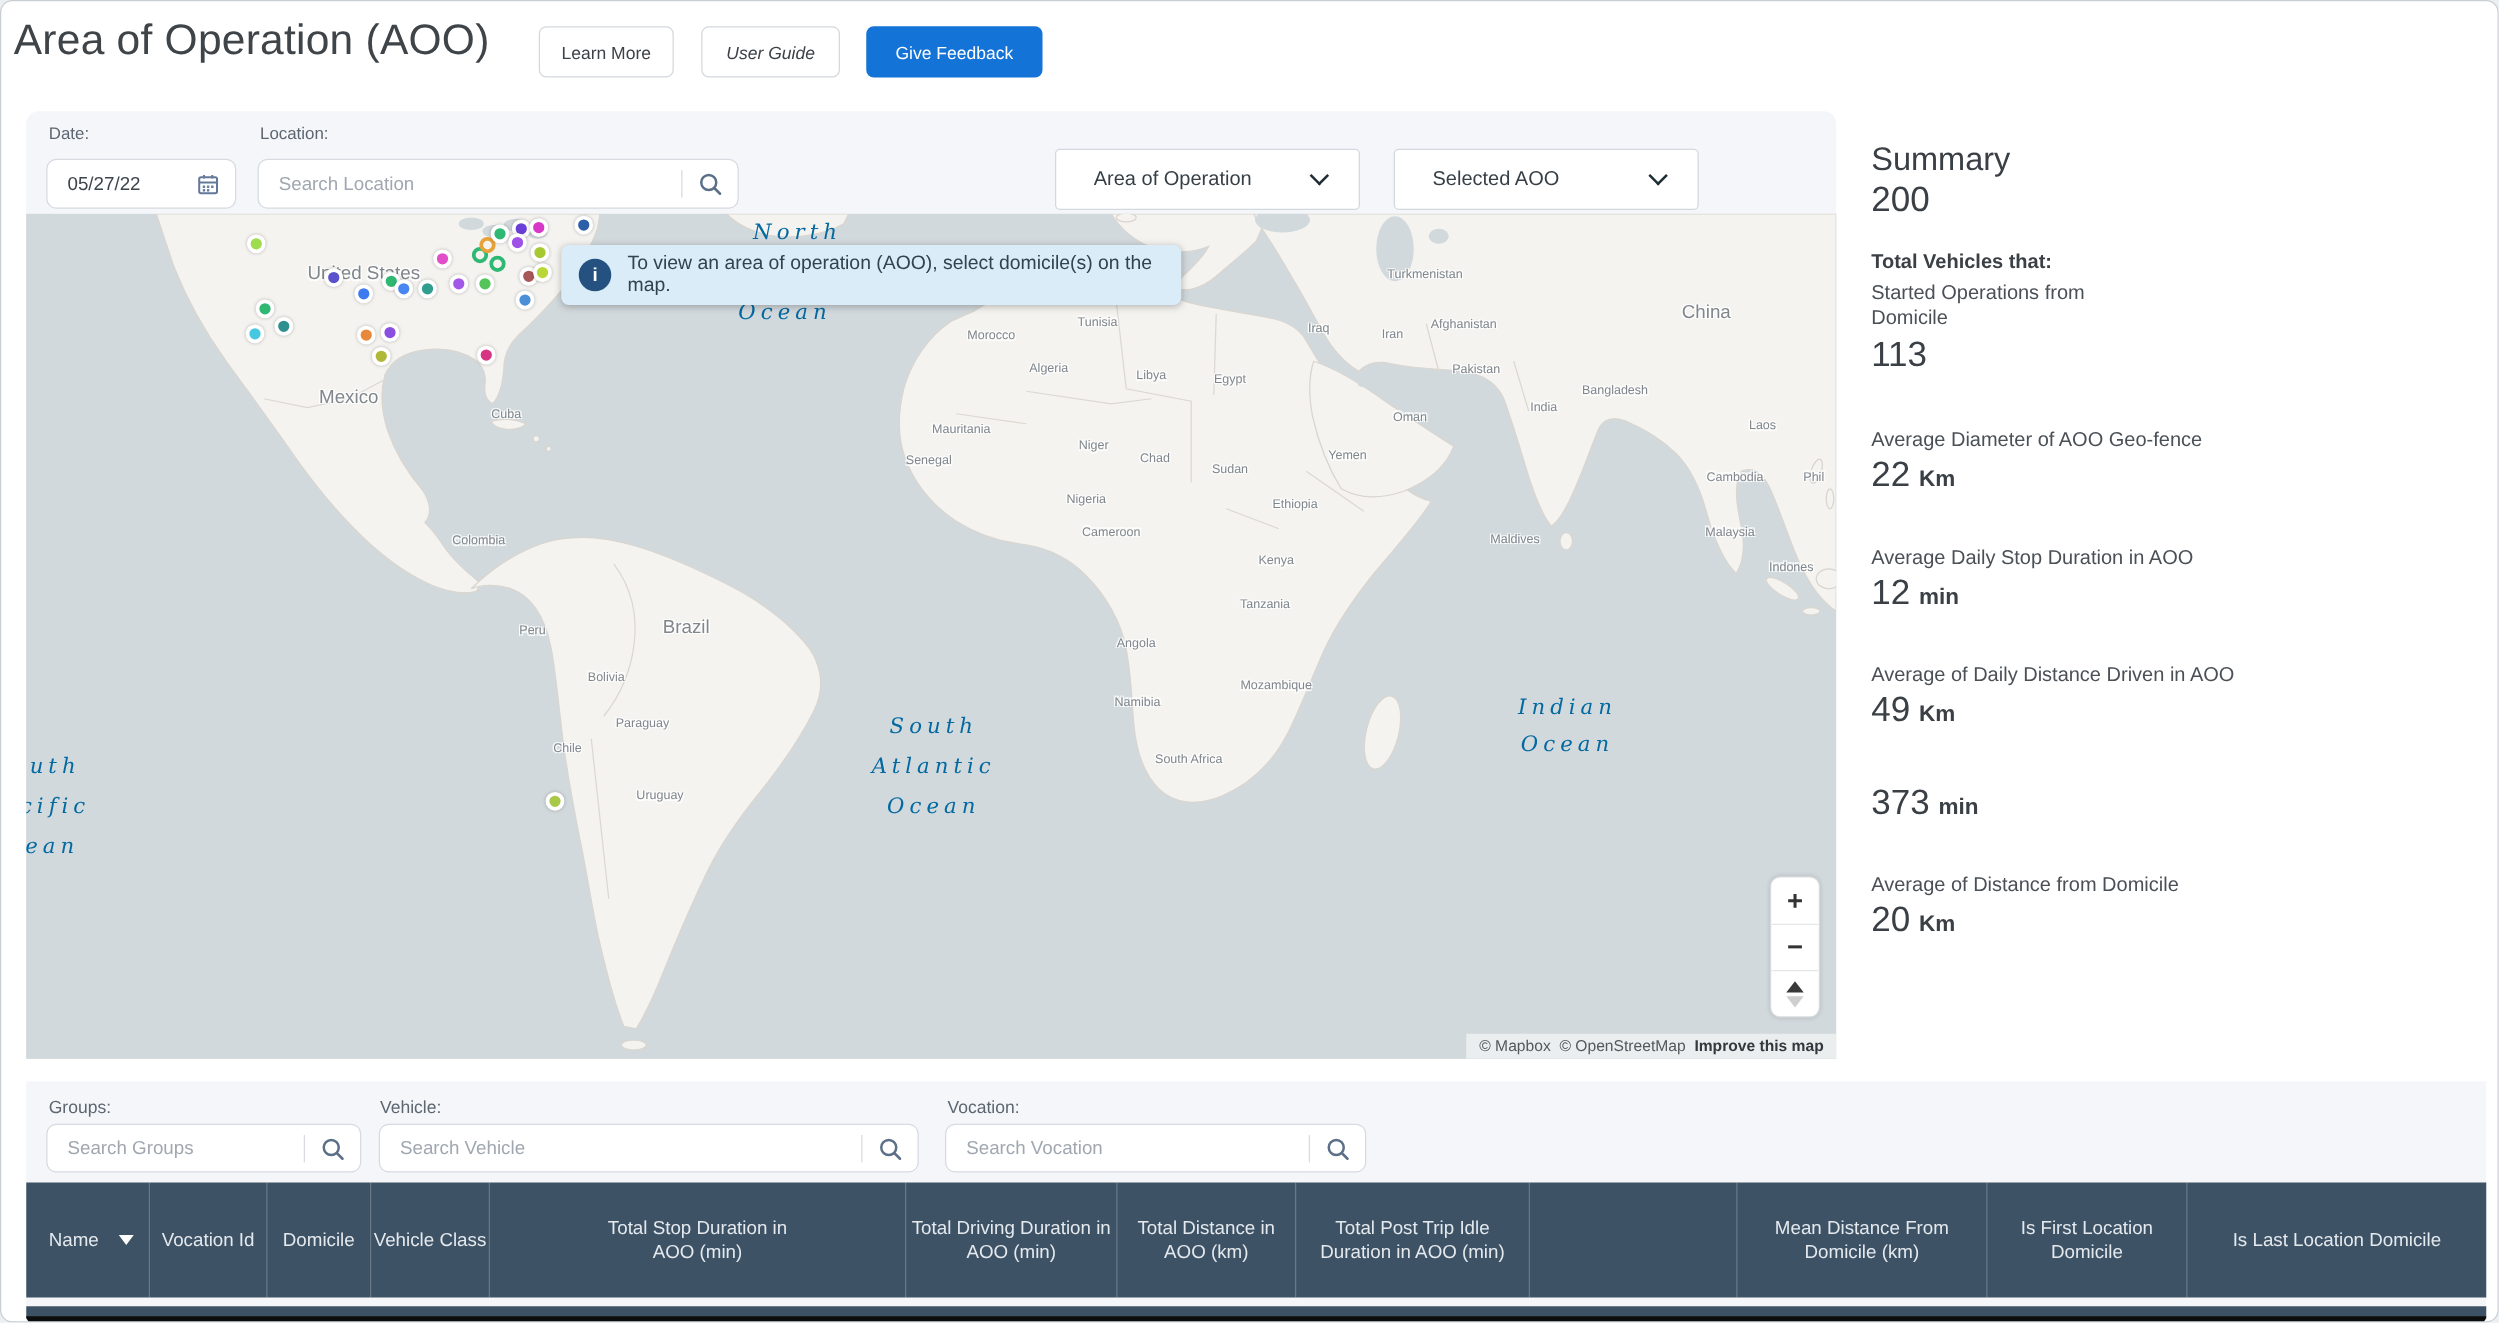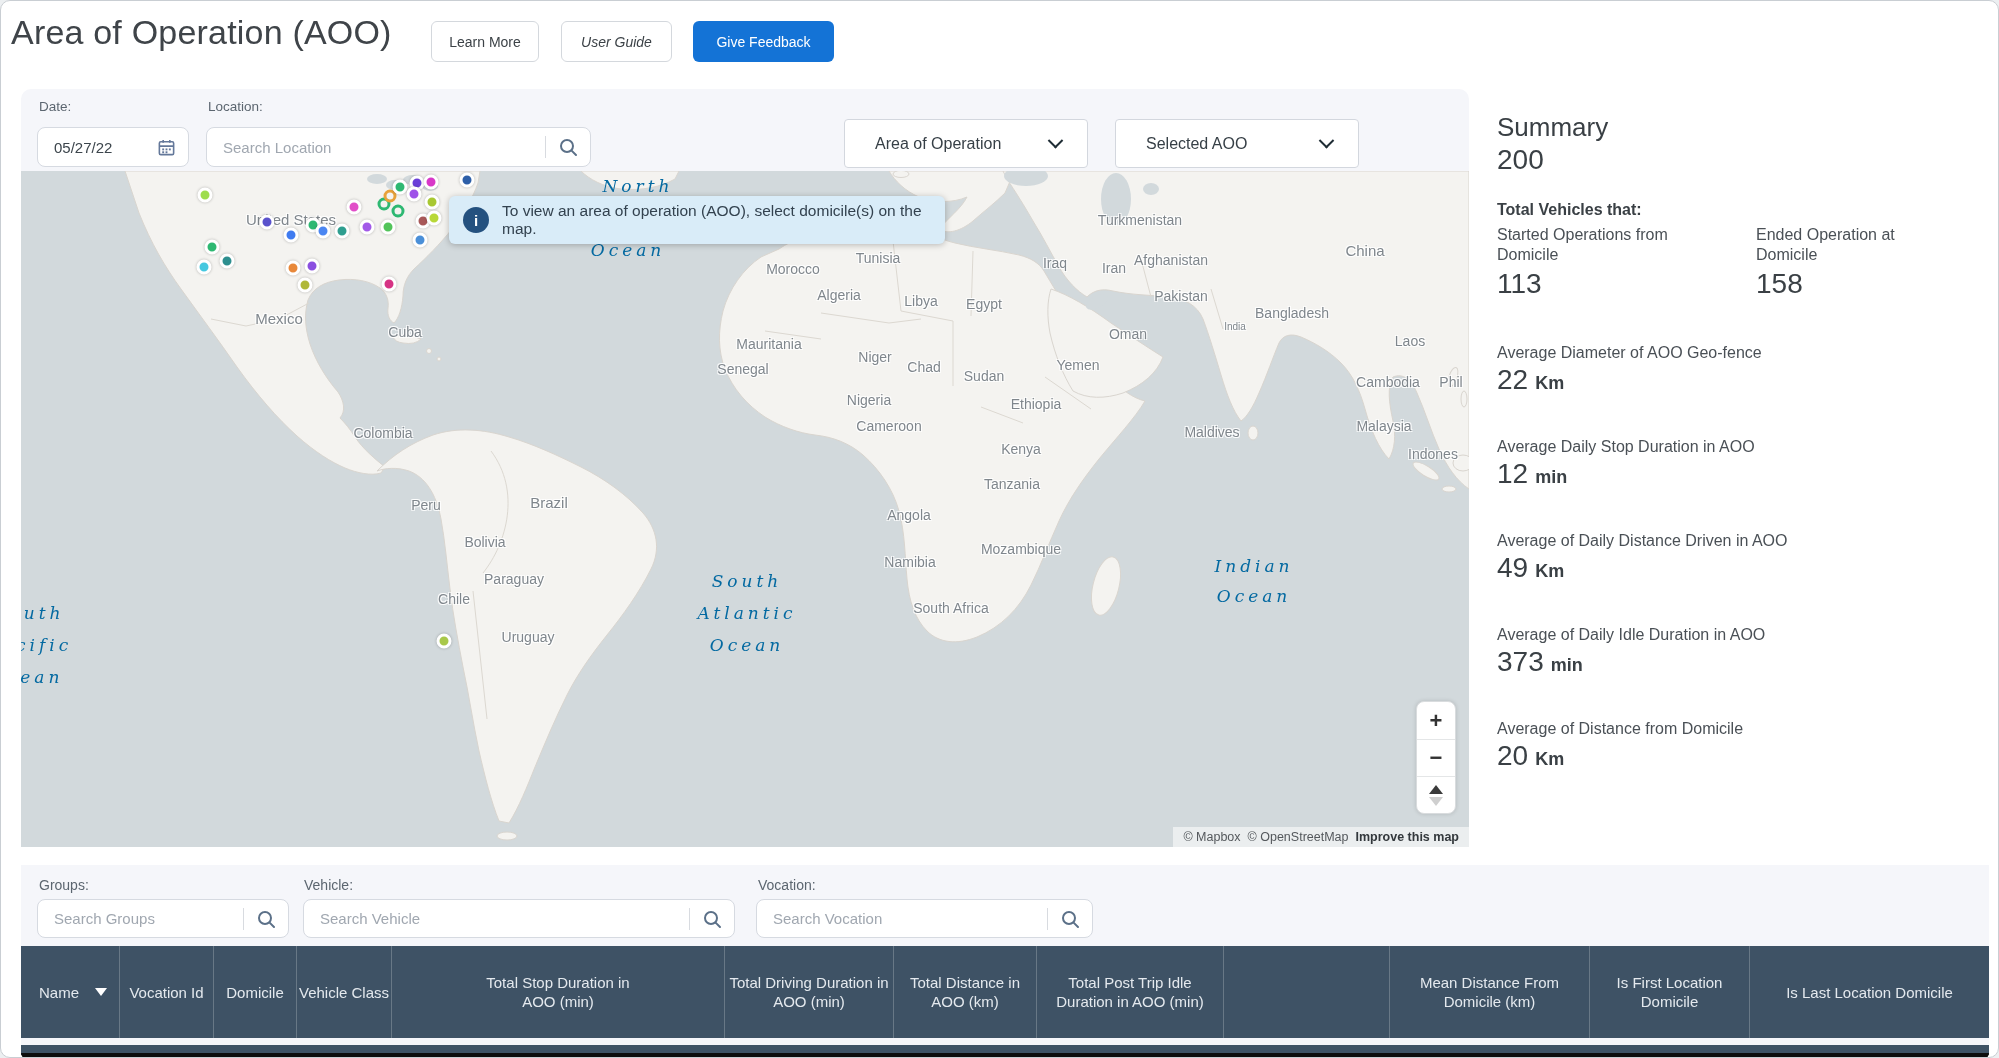--- a/index.html
+++ b/index.html
@@ -29,21 +29,21 @@
   .inp .divider { width:1px; height:22px; background:#d8dbe0; flex:0 0 auto; }
   .icon-btn { flex:0 0 44px; display:flex; align-items:center; justify-content:center; cursor:pointer; height:100%; }
   .dropdown {
     position:absolute; top:30px; width:244px; height:49px; background:#fff; border:1px solid #d3d7de; border-radius:4px;
     display:flex; align-items:center; justify-content:space-between; padding:0 26px 0 30px; font-size:16px; color:#363f46; cursor:pointer;
   }
   .chev { width:11px; height:11px; border-right:2.5px solid #1f2d35; border-bottom:2.5px solid #1f2d35; transform:rotate(45deg) translate(-2px,-2px); }
   
   .map { position:absolute; left:20px; top:170px; width:1448px; height:676px; background:#d2d9dc; overflow:hidden; }
   .map svg { position:absolute; left:0; top:0; }
-  .country-label { position:absolute; transform:translate(-50%,-50%); font-size:14px; color:#7f868c; white-space:nowrap;
+  .country-label { position:absolute; transform:translate(-50%,-50%); font-size:10px; color:#7f868c; white-space:nowrap;
      text-shadow:-1px -1px 0 rgba(255,255,255,.85), 1px -1px 0 rgba(255,255,255,.85), -1px 1px 0 rgba(255,255,255,.85), 1px 1px 0 rgba(255,255,255,.85); }
   .ocean-label { position:absolute; transform:translate(-50%,-50%); font-family:"DejaVu Serif",serif; font-style:italic;
      font-size:17px; color:#0369a1; letter-spacing:4px; white-space:nowrap; }
   .dot { position:absolute; width:15px; height:15px; border:3px solid #fff; border-radius:50%; transform:translate(-50%,-50%);
      box-shadow:0 0 3px rgba(0,0,0,.25); cursor:pointer; }
   .ring { position:absolute; width:13px; height:13px; border:3px solid; border-radius:50%; transform:translate(-50%,-50%); background:transparent; }
   .map-tooltip { position:absolute; left:428px; top:25px; width:496px; height:48px; background:#d9ecf8; border-radius:6px;
      display:flex; align-items:center; gap:13px; padding-left:14px; box-shadow:0 1px 6px rgba(0,0,0,.25); }
   .info-icon { width:26px; height:26px; border-radius:50%; background:#24517f; color:#fff; font-weight:700; font-size:15px;
      display:flex; align-items:center; justify-content:center; flex:0 0 auto; }
@@ -316,40 +316,35 @@
 
   <div class="summary">
     <h2>Summary</h2>
     <div class="sum-value">200</div>
     <div class="that-label">Total Vehicles that:</div>
     <div class="cols">
       <div class="col-a">
         <div class="sum-label">Started Operations from Domicile</div>
         <div class="sum-value">113</div>
       </div>
-      <div class="col-b">
-        <div class="sum-label">Ended Operation at Domicile</div>
-        <div class="sum-value">158</div>
-      </div>
     </div>
     <div id="metrics">
         <div class="metric">
           <div class="sum-label">Average Diameter of AOO Geo-fence</div>
           <div class="sum-value"><span>22</span><span class="unit">Km</span></div>
         </div>
         <div class="metric">
           <div class="sum-label">Average Daily Stop Duration in AOO</div>
           <div class="sum-value"><span>12</span><span class="unit">min</span></div>
         </div>
         <div class="metric">
           <div class="sum-label">Average of Daily Distance Driven in AOO</div>
           <div class="sum-value"><span>49</span><span class="unit">Km</span></div>
         </div>
         <div class="metric">
-          <div class="sum-label">Average of Daily Idle Duration in AOO</div>
           <div class="sum-value"><span>373</span><span class="unit">min</span></div>
         </div>
         <div class="metric">
           <div class="sum-label">Average of Distance from Domicile</div>
           <div class="sum-value"><span>20</span><span class="unit">Km</span></div>
         </div>
       </div>
   </div>
 
   <div class="bottom-bar">

